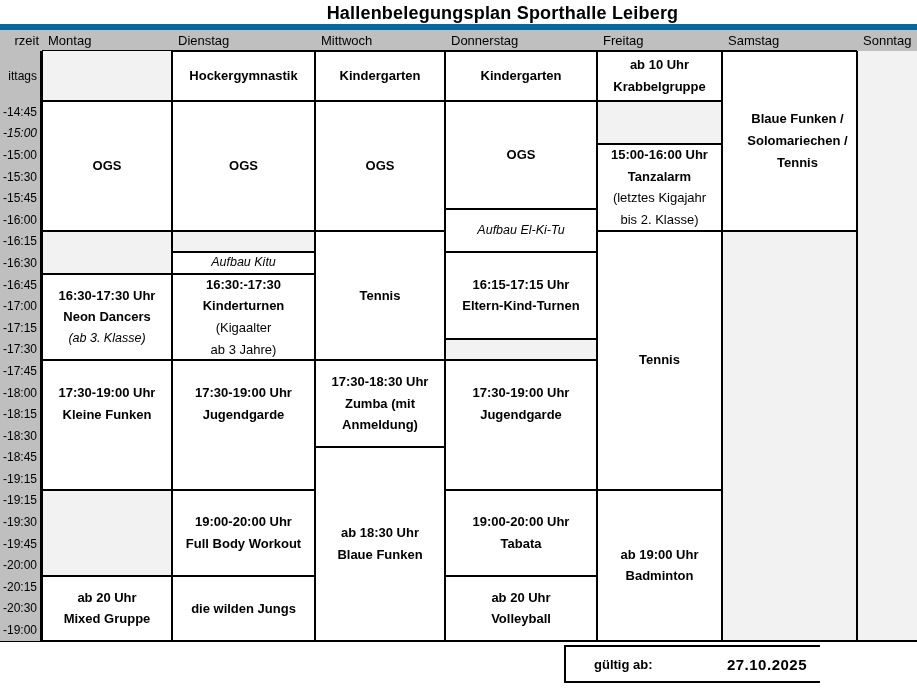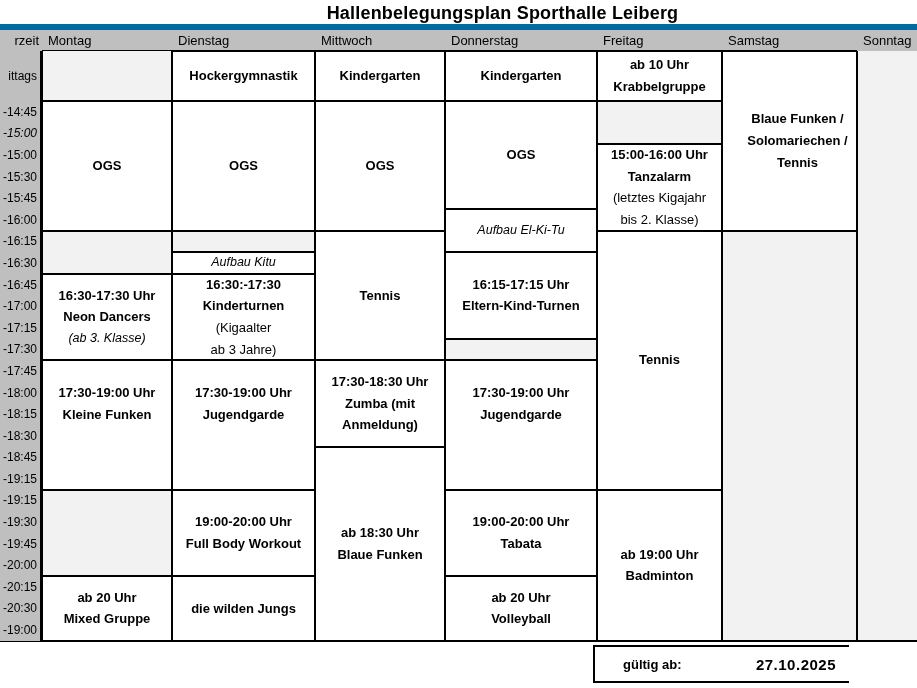--- a/index.html
+++ b/index.html
@@ -42,21 +42,21 @@
     font-size:13px;font-weight:bold;line-height:21.6px;overflow:hidden;
   }
   .cell.empty{background:#f2f2f2;}
   .cell.top{justify-content:flex-start;padding-top:21px;}
   .cell.no-top{border-top:none;}
   .cell.no-right{border-right:none;}
   .ln{white-space:nowrap;}
   .ln.r{font-weight:normal;}
   .ln.i{font-weight:normal;font-style:italic;font-size:12.5px;}
   #footer-box{
-    position:absolute;left:593px;top:645px;width:256px;height:38px;
+    position:absolute;left:564px;top:645px;width:256px;height:38px;
     background:#fff;border:2px solid #000;border-right:none;
     box-sizing:border-box;display:flex;align-items:center;
   }
   #footer-label{font-size:13px;font-weight:bold;margin-left:28px;}
   #footer-date{font-size:15px;font-weight:bold;margin-left:auto;margin-right:13px;letter-spacing:0.5px;}
 </style>
 </head>
 <body>
 
 <div id="page">

